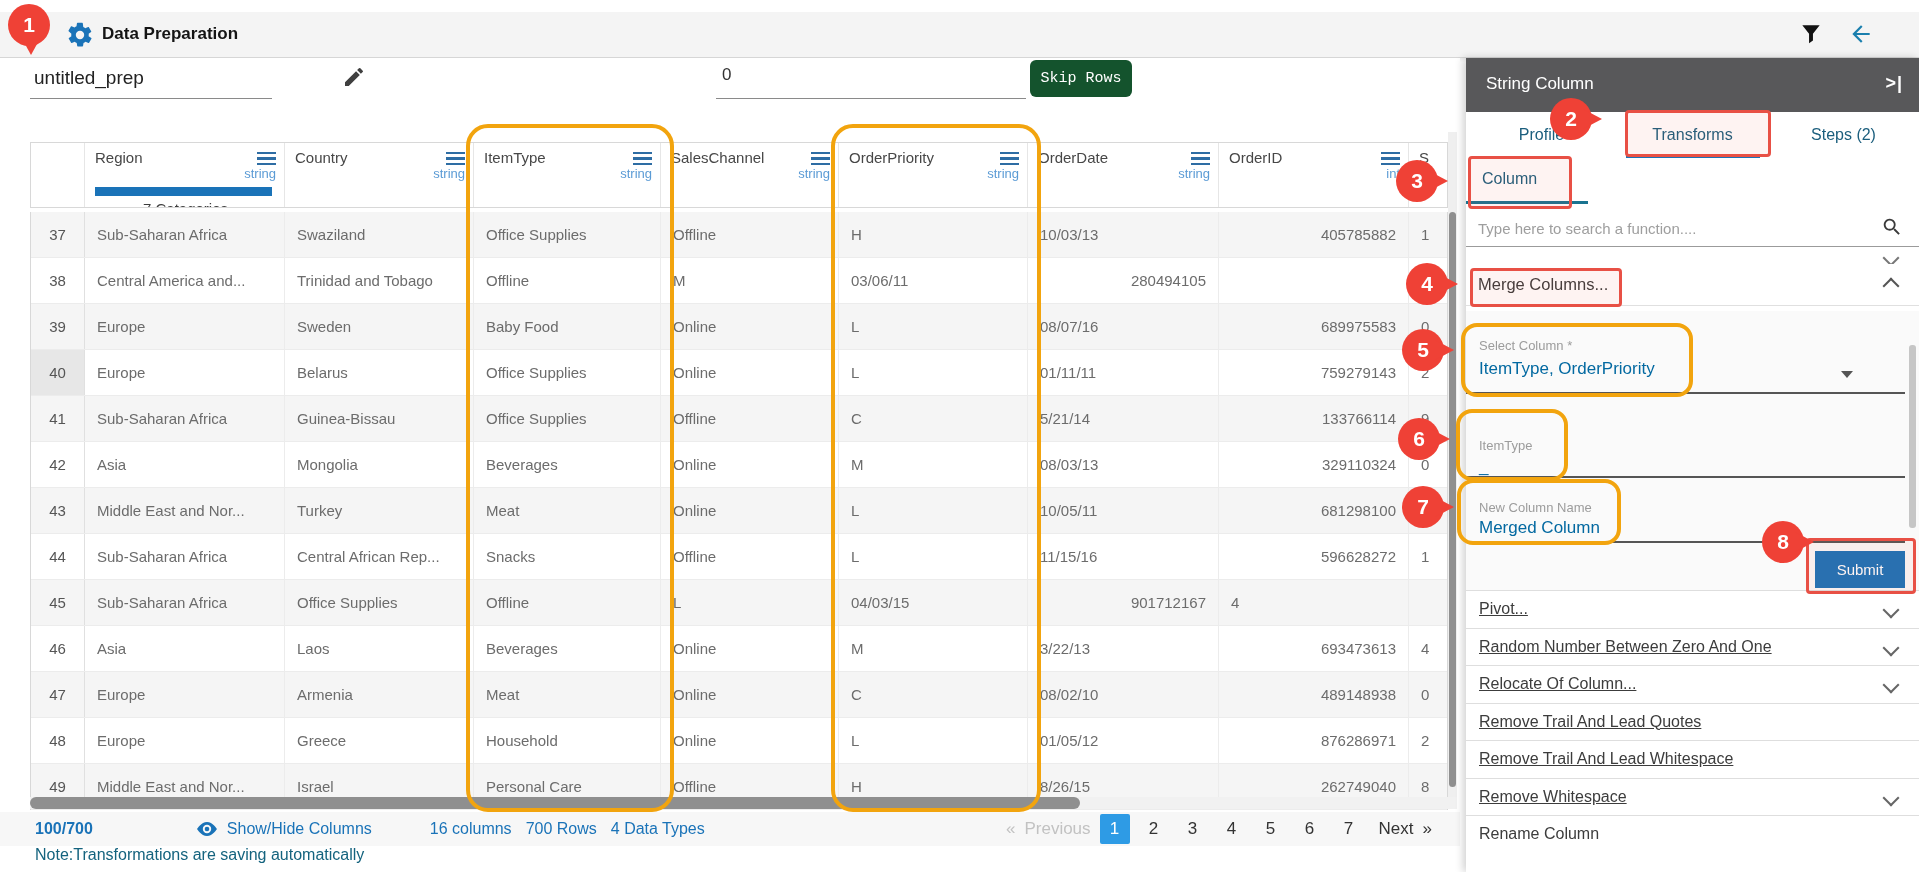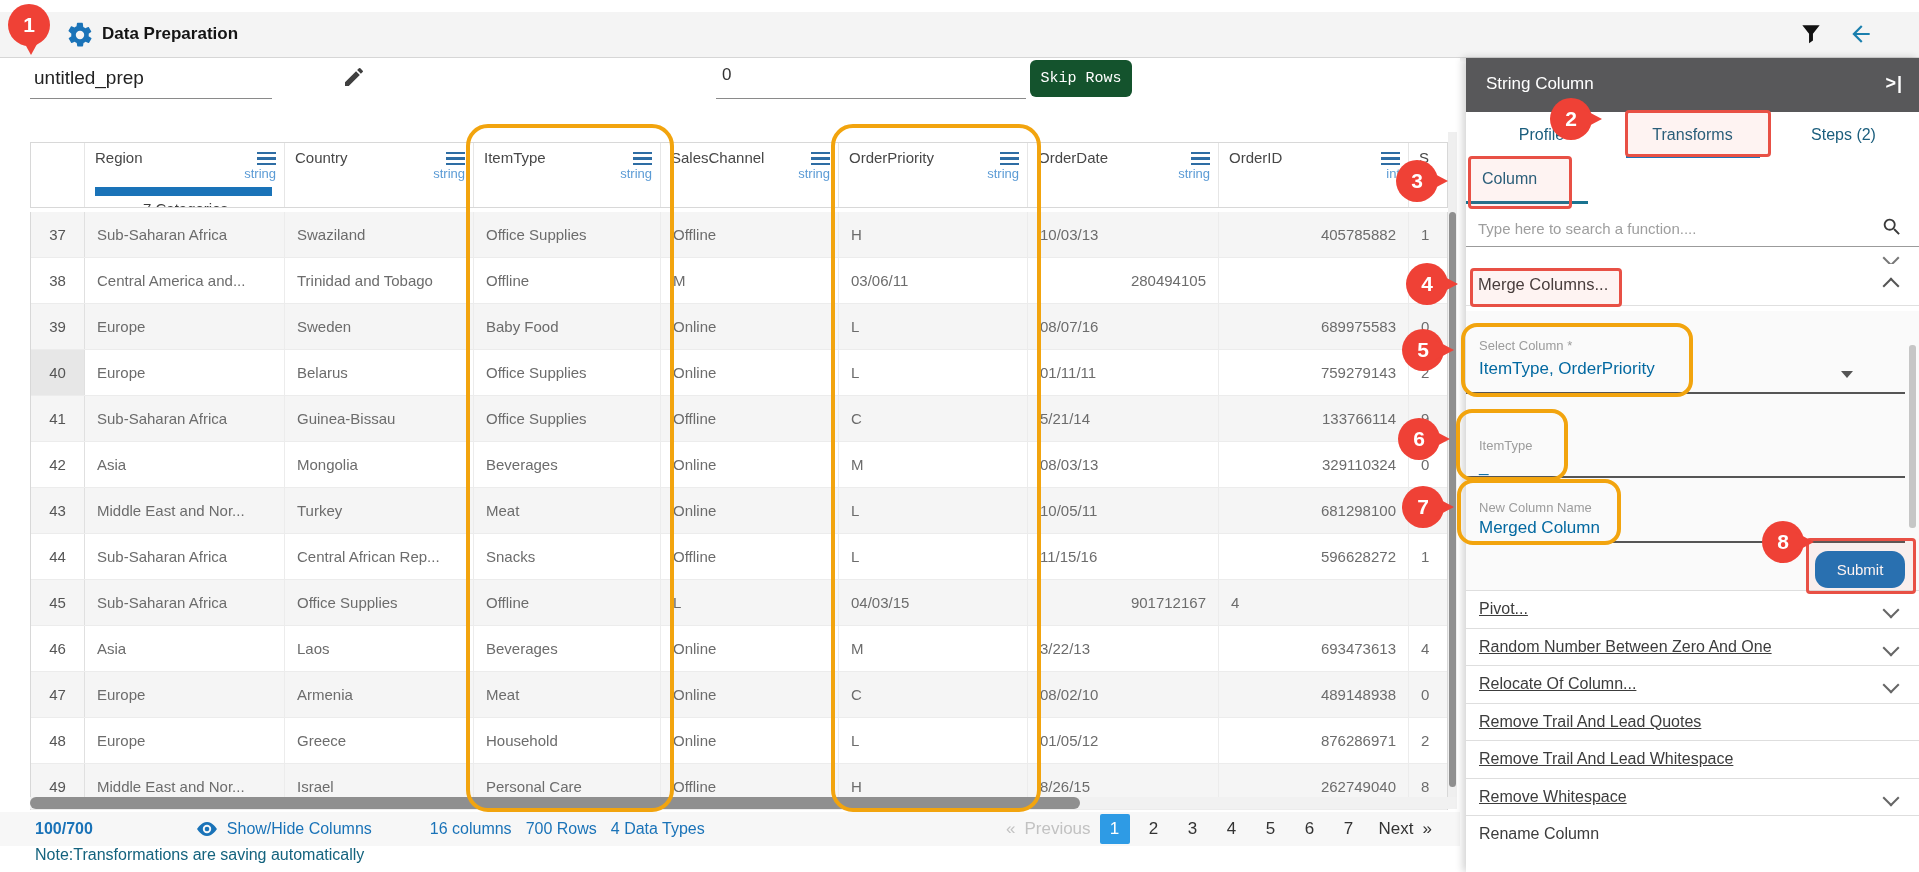--- a/index.html
+++ b/index.html
@@ -73,21 +73,21 @@
   .chev{width:10px;height:10px;border-right:2px solid #555;border-bottom:2px solid #555;display:inline-block;}
   .chev.down{transform:rotate(45deg);}
   .chev.up{transform:rotate(-135deg);}
   .p-merge .chev{position:absolute;right:22px;top:16px;}
   .p-cliprow .chev{position:absolute;right:22px;top:4px;border-color:#777;}
   .p-form{position:absolute;left:0;top:253px;width:100%;height:285px;background:#fafafa;}
   .fld-label{position:absolute;left:13px;font-size:13px;color:#9c9c9c;}
   .fld-value{position:absolute;left:13px;font-size:17px;color:#0369a1;}
   .fld-underline{position:absolute;left:0;right:14px;height:1.5px;background:#555;}
   .sel-caret{position:absolute;right:66px;top:60px;width:0;height:0;border-left:6px solid transparent;border-right:6px solid transparent;border-top:7px solid #555;}
-  .submit-btn{position:absolute;left:349px;top:240px;width:90px;height:37px;background:#1a73b8;color:#fff;font-size:15px;font-family:"Liberation Sans",sans-serif;border:none;border-radius:13px;cursor:pointer;}
+  .submit-btn{position:absolute;left:349px;top:240px;width:90px;height:37px;background:#1a73b8;color:#fff;font-size:15px;font-family:"Liberation Sans",sans-serif;border:none;border-radius:0;cursor:pointer;}
   .p-list{position:absolute;left:0;top:532px;width:100%;height:250px;overflow:hidden;}
   .fn-row{position:relative;height:37.5px;border-top:1px solid #dedede;box-sizing:border-box;background:#fff;cursor:pointer;}
   .fn-label{position:absolute;left:13px;top:9px;font-size:16px;color:#3c3c3c;white-space:nowrap;text-decoration:underline;}
   .fn-row .chev{position:absolute;right:22px;top:13px;border-color:#666;}
   .p-scrollthumb{position:absolute;left:443px;top:287px;width:7px;height:183px;background:#c6c6c6;border-radius:3px;}
   
   .obox{position:absolute;border:4px solid #f2a40e;border-radius:16px;z-index:40;pointer-events:none;}
   .obox-itemtype{left:466px;top:124px;width:200px;height:680px;border-radius:22px;}
   .obox-orderpriority{left:831px;top:124px;width:202px;height:680px;border-radius:22px;}
   .obox-select{left:1461px;top:323px;width:224px;height:66px;}

